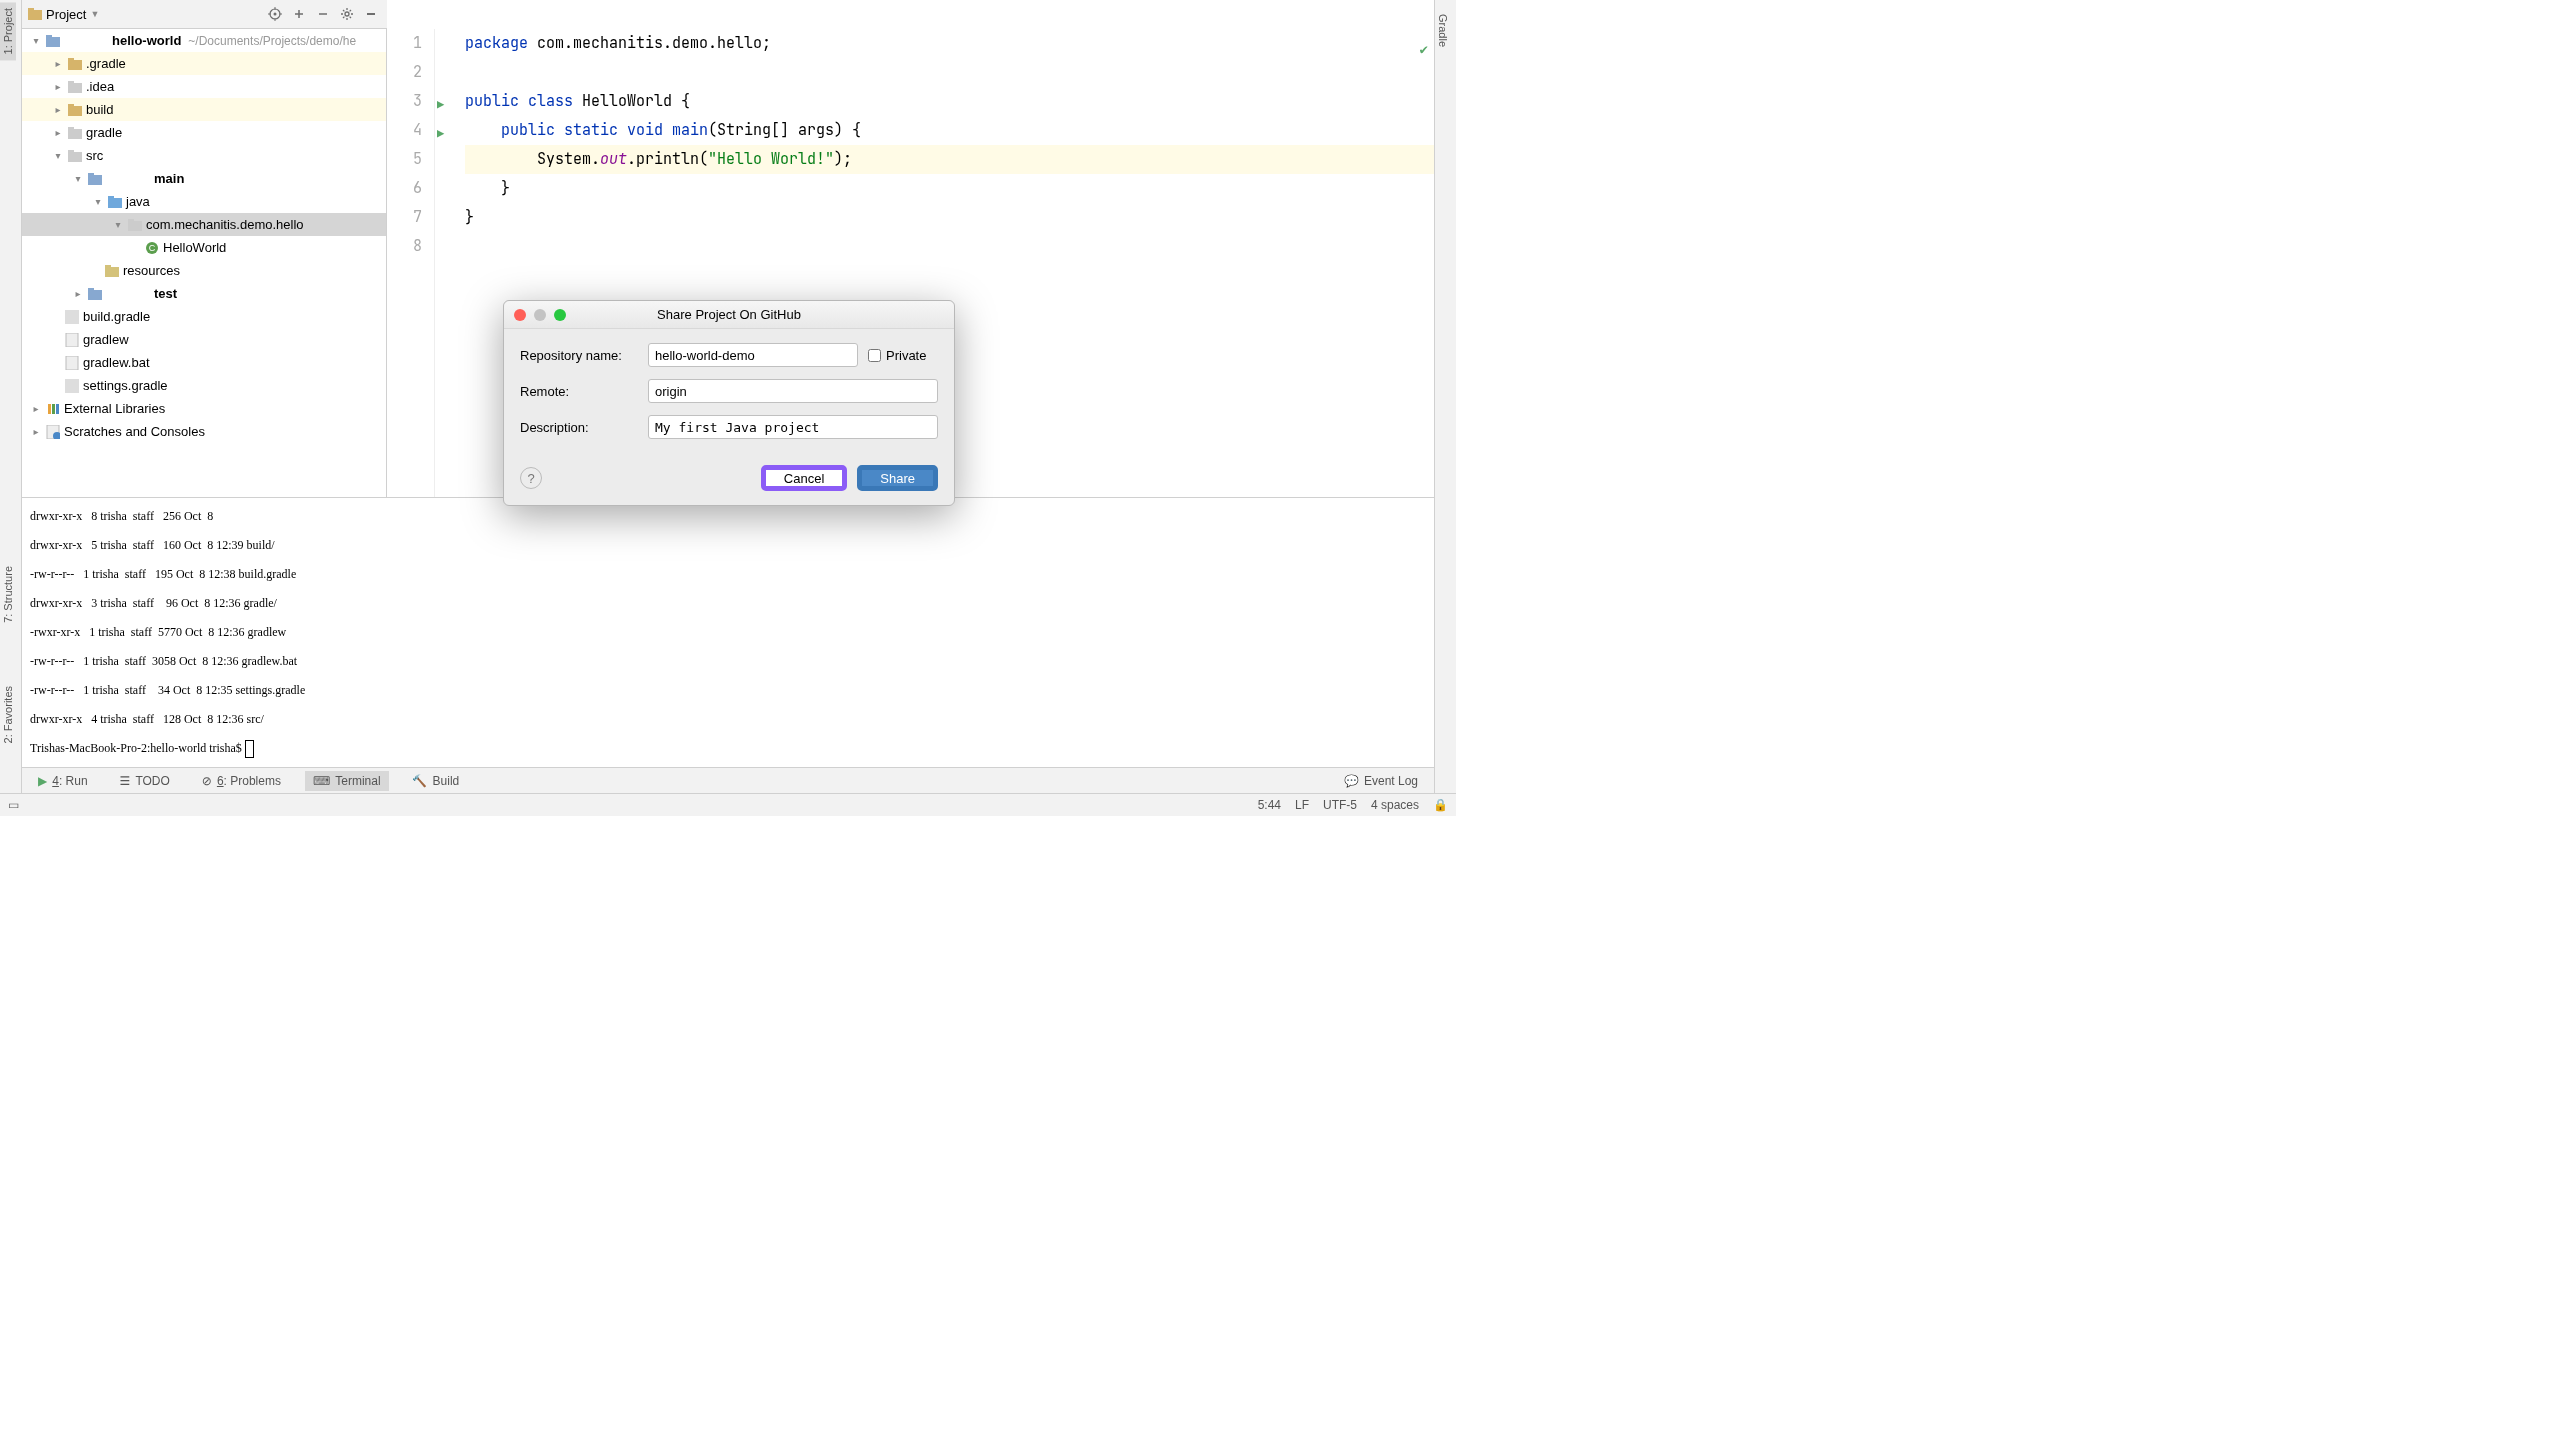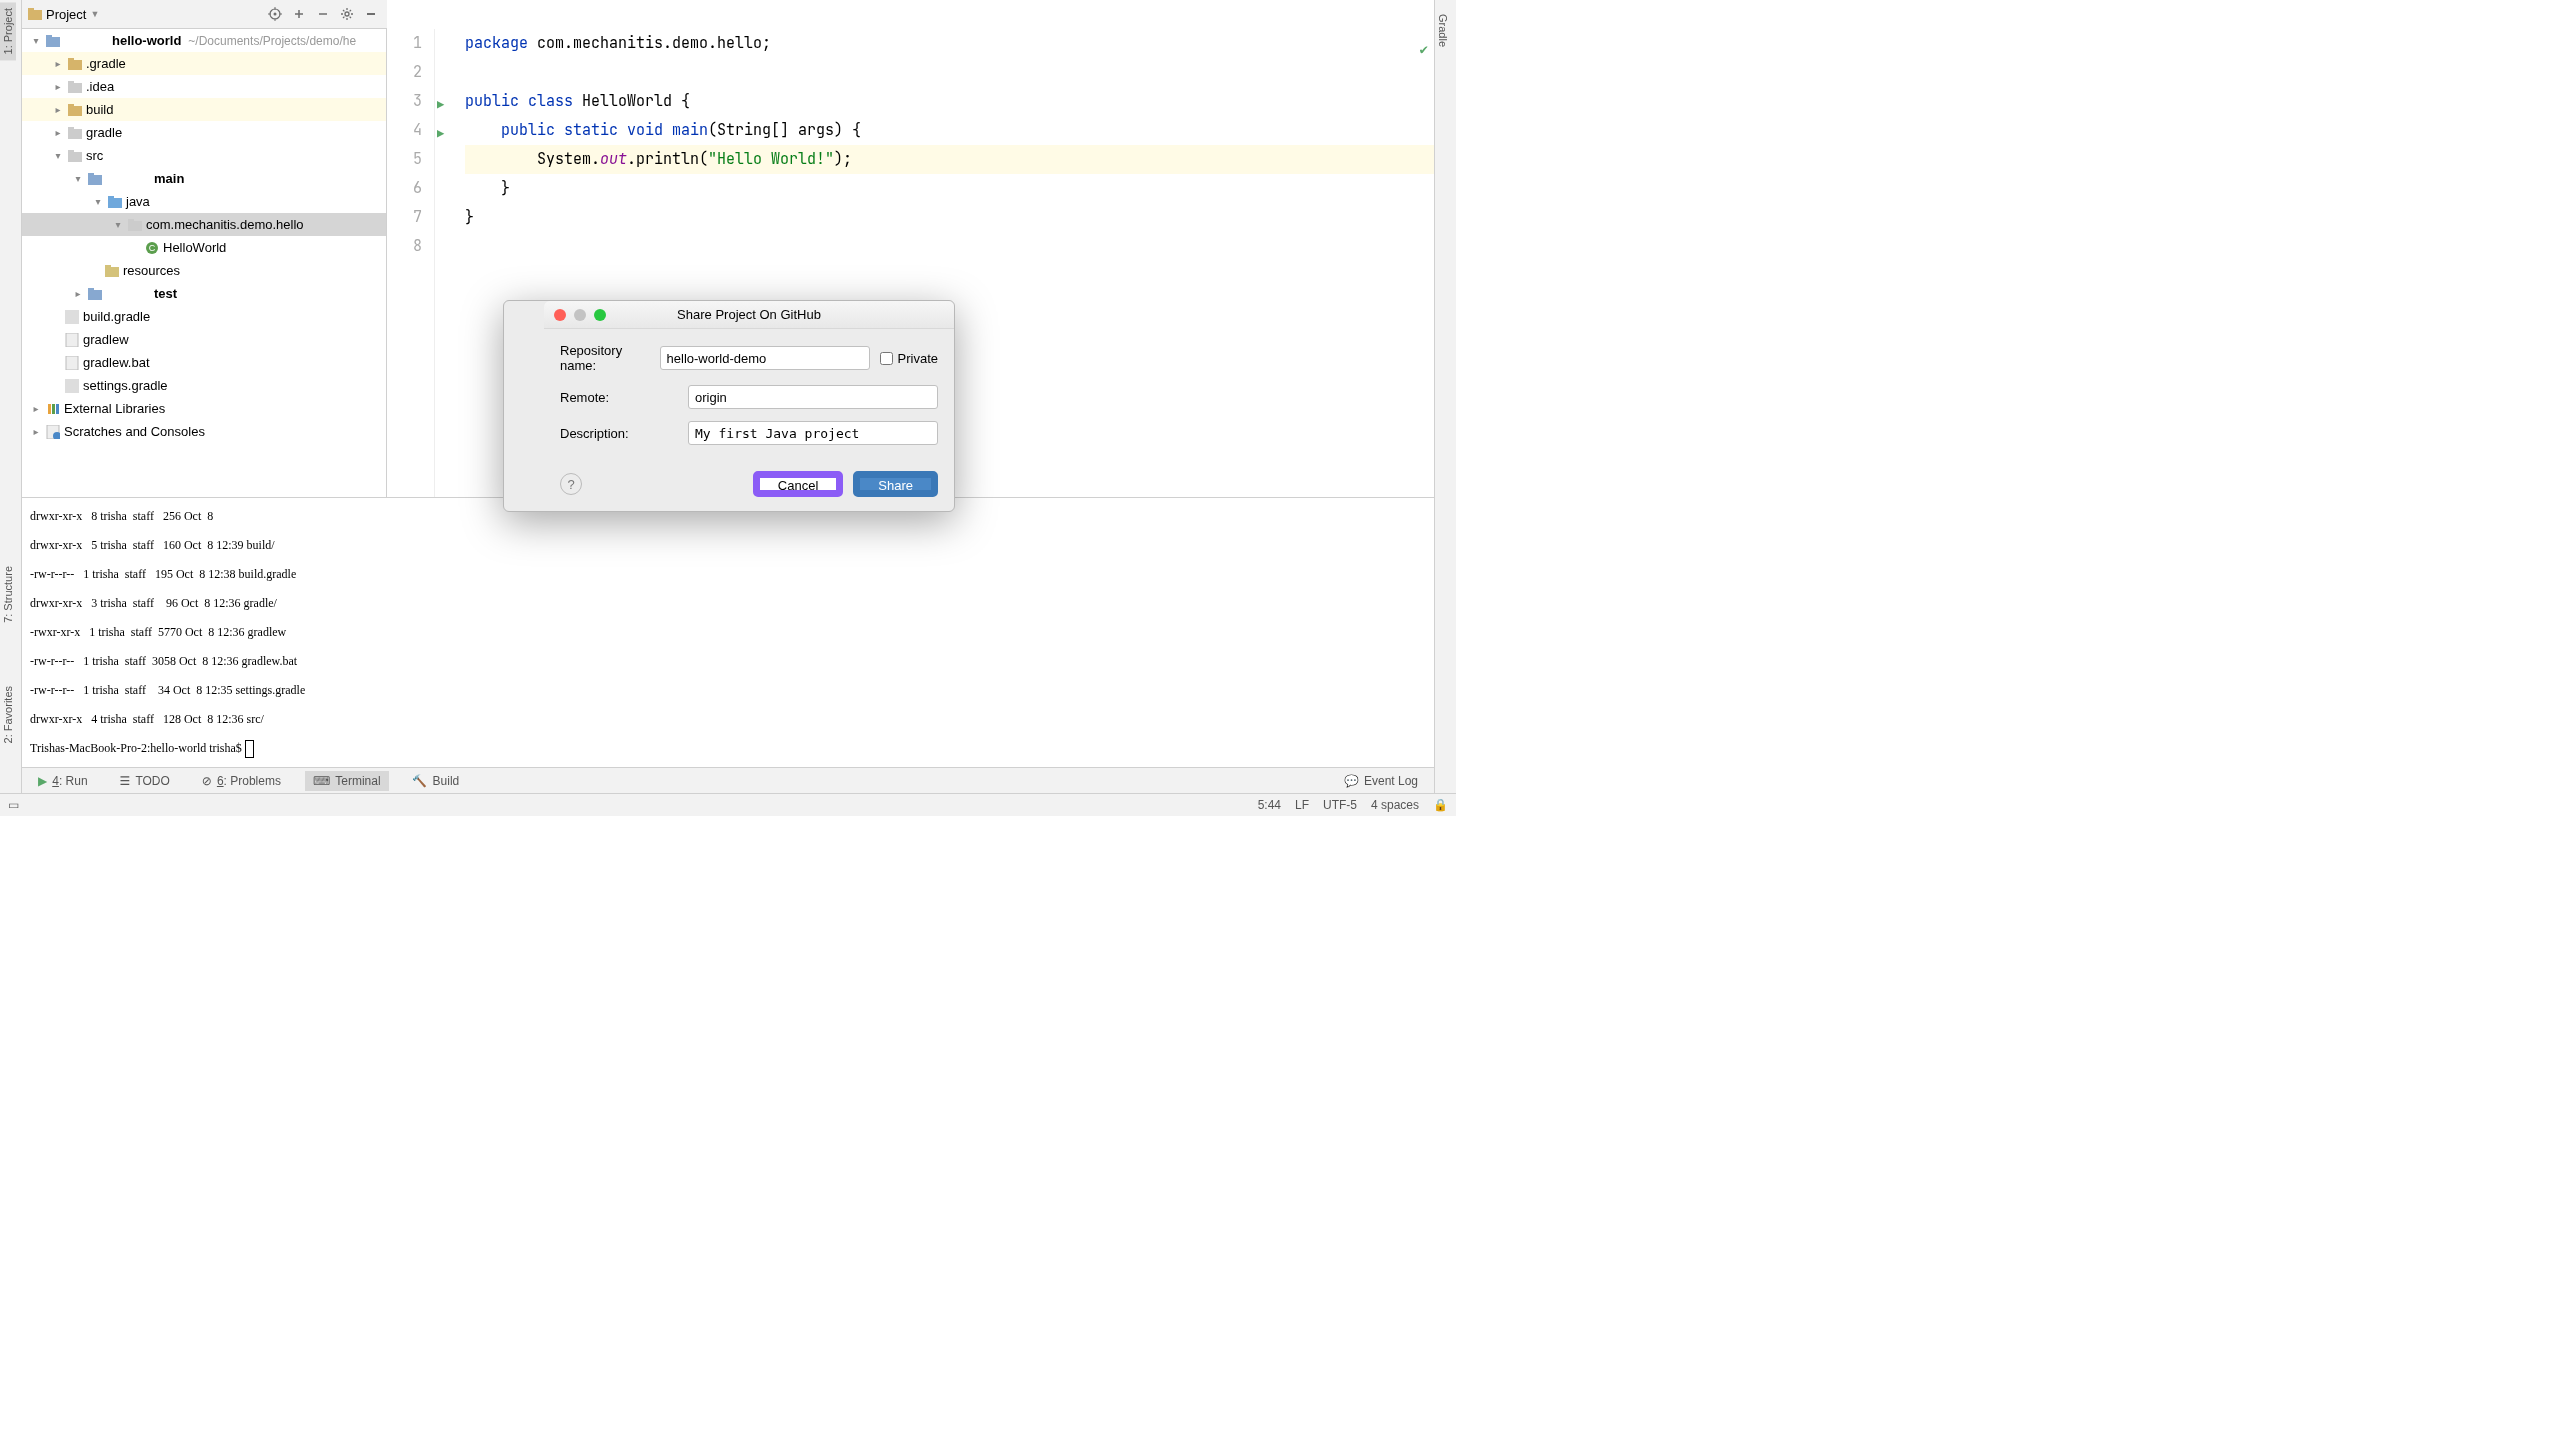--- a/index.html
+++ b/index.html
@@ -279,21 +279,20 @@
 .modal {
   position: absolute;
   left: 503px;
   top: 300px;
   width: 452px;
   background: #ececec;
   border: 1px solid #b8b8b8;
   border-radius: 6px;
   box-shadow: 0 10px 40px rgba(0,0,0,0.35);
   font-size: 13px;
-  padding-left: 40px;
 }
 .modal-titlebar {
   height: 28px;
   display: flex;
   align-items: center;
   position: relative;
   border-bottom: 1px solid #d8d8d8;
   background: linear-gradient(#f6f6f6, #e8e8e8);
   border-radius: 6px 6px 0 0;
 }
@@ -346,21 +345,21 @@
   display: flex; align-items: center; justify-content: center;
   color: #777;
   font-size: 13px;
   cursor: pointer;
 }
 .modal-footer .spacer { flex: 1; }
 .modal-footer button {
   height: 26px;
   padding: 0 18px;
   border-radius: 5px;
-  border: 7px solid #8b5cf6;
+  border: 5px solid #8b5cf6;
   background: #fff;
   font-size: 13px;
   cursor: pointer;
 }
 .modal-footer button.primary {
   background: #4a88c7;
   border-color: #3a78b7;
   color: #fff;
 }
 

